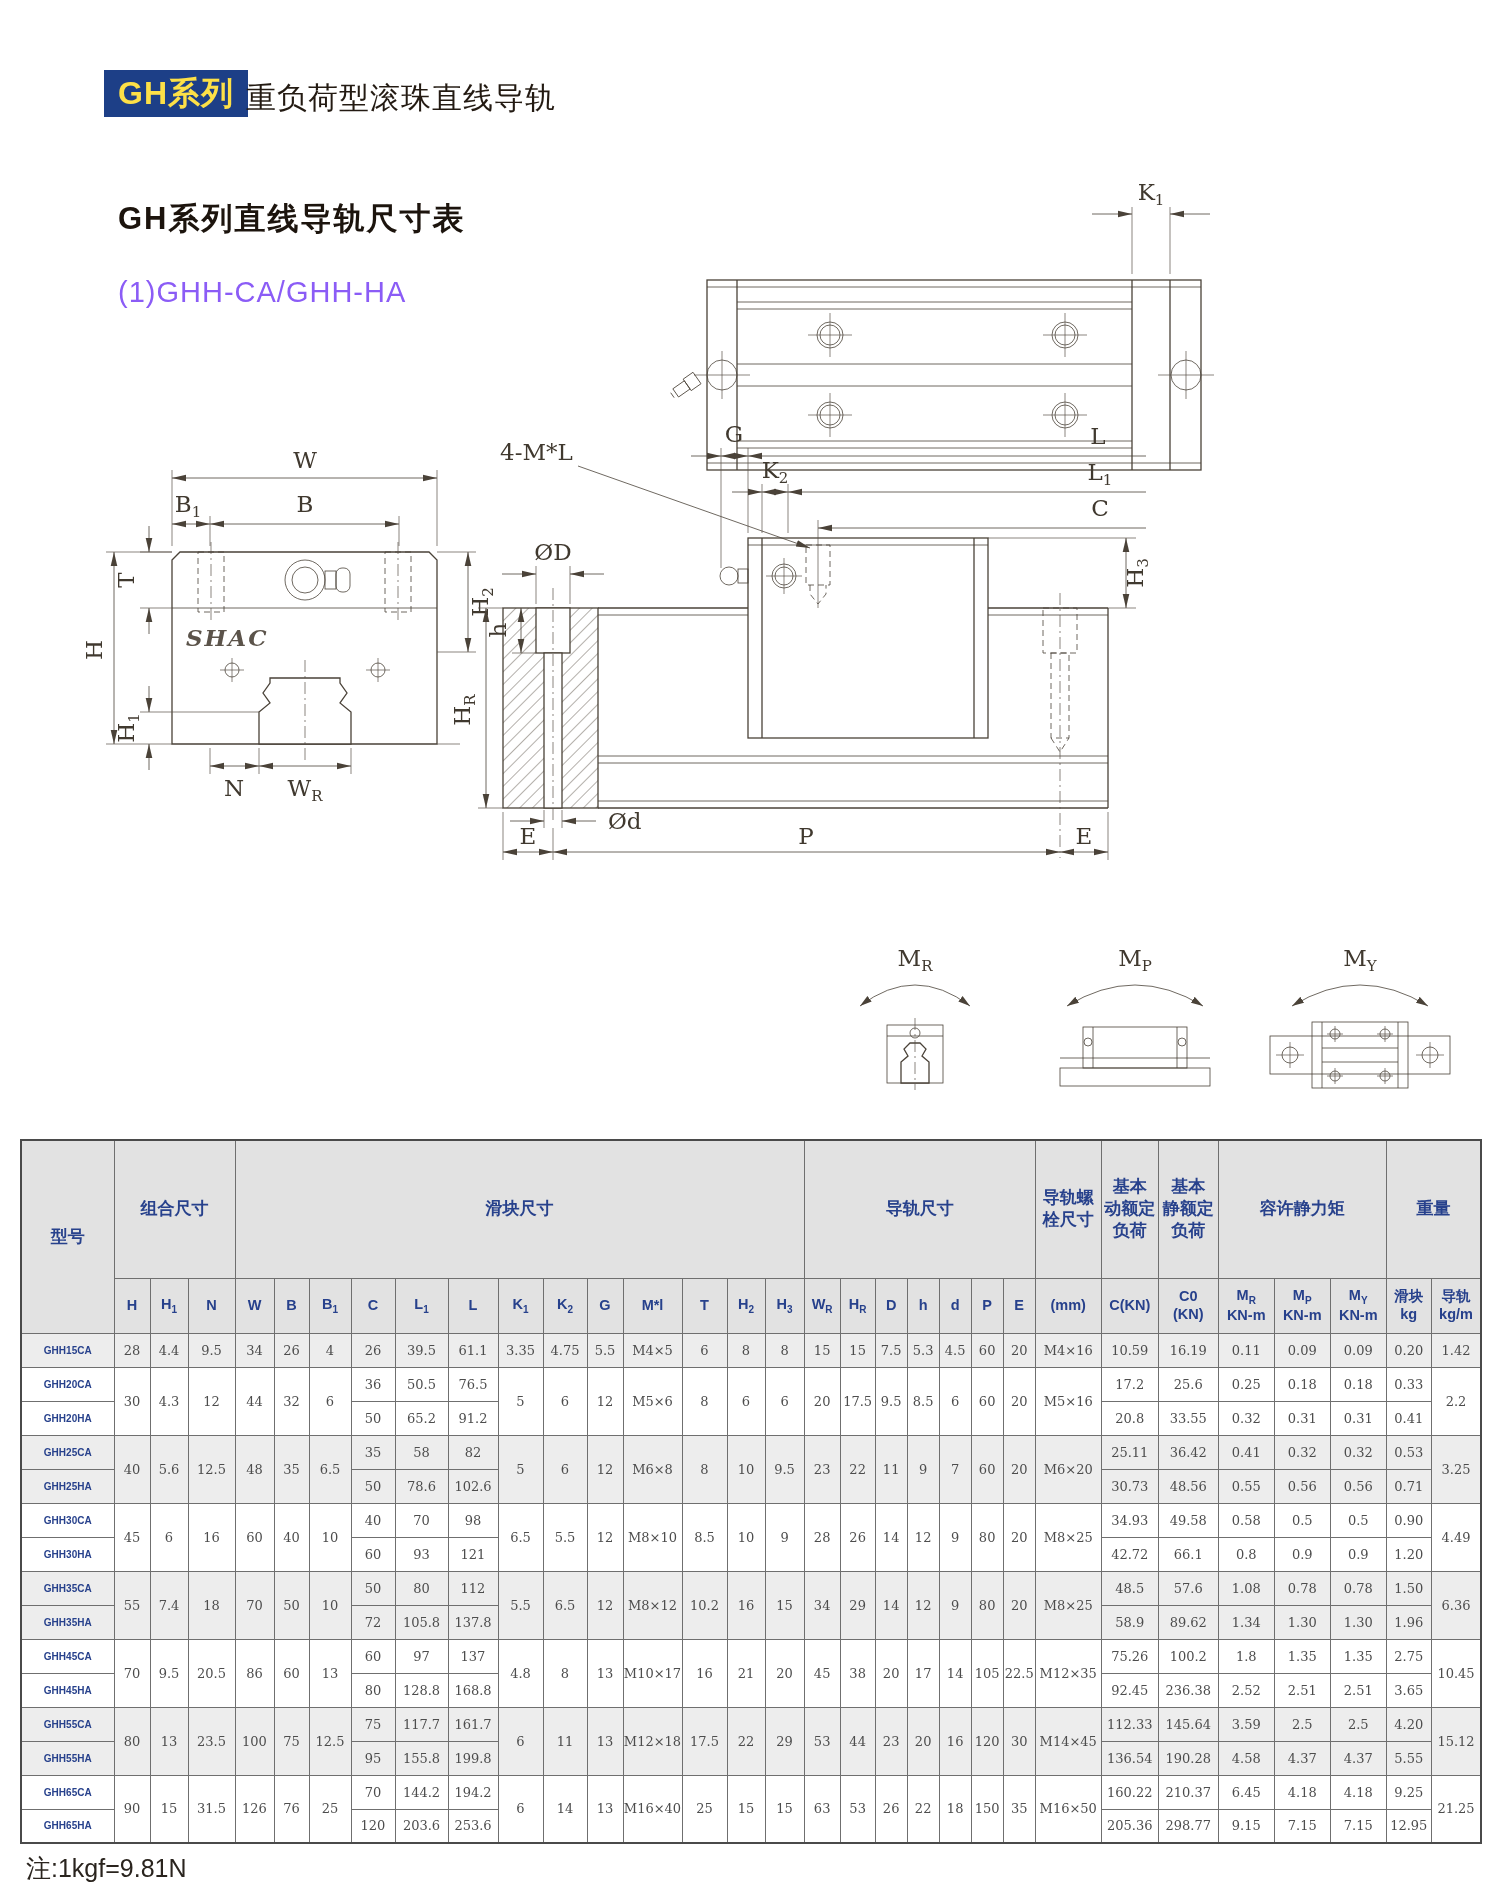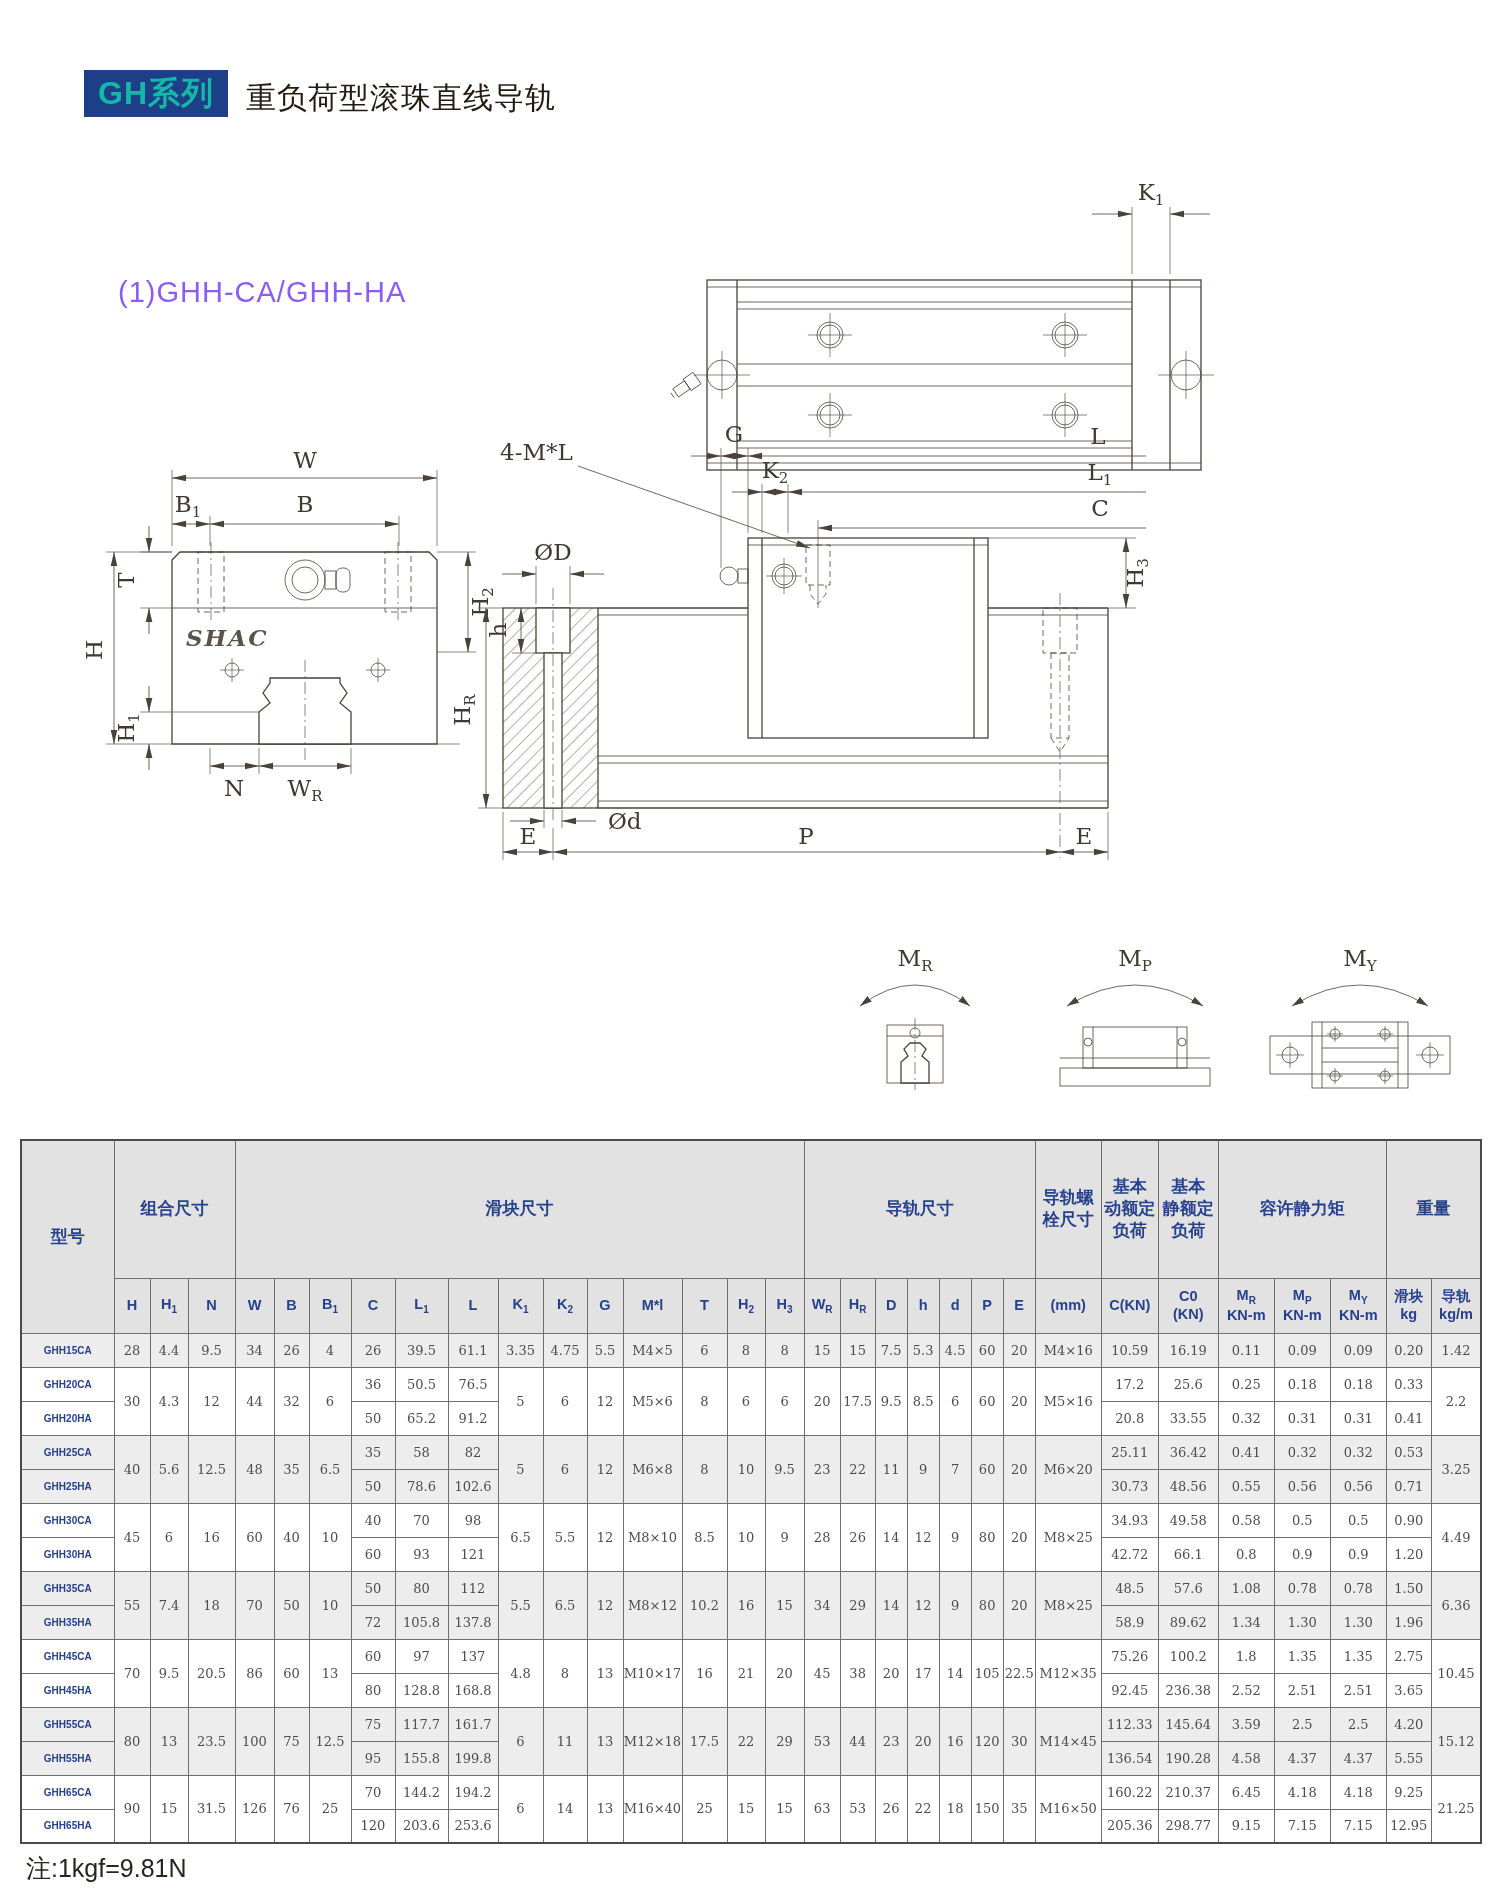--- a/index.html
+++ b/index.html
@@ -1,20 +1,20 @@
 <!DOCTYPE html>
 <html><head>
 <meta charset="utf-8">
 <style>
   html,body{margin:0;padding:0;background:#fff;}
   body{width:1498px;height:1903px;position:relative;font-family:"Liberation Sans",sans-serif;}
   .page{position:absolute;inset:0;background:#ffffff;overflow:hidden;}
 
-  .series-badge{position:absolute;left:84px;top:70px;width:144px;height:47px;background:#1d3f87;
-    color:#14b8a6;font-size:32px;font-weight:bold;text-align:center;line-height:47px;letter-spacing:1px;}
+  .series-badge{position:absolute;left:104px;top:70px;width:144px;height:47px;background:#1d3f87;
+    color:#fde047;font-size:32px;font-weight:bold;text-align:center;line-height:47px;letter-spacing:1px;}
   .series-subtitle{position:absolute;left:246px;top:78px;font-size:30px;color:#231a12;letter-spacing:1px;text-align:right;}
   .section-title{position:absolute;left:118px;top:198px;font-size:31px;font-weight:bold;color:#1c140d;letter-spacing:2px;}
   .variant-heading{position:absolute;left:118px;top:276px;font-size:29px;color:#8b5cf6;letter-spacing:1px;}
   .footnote{position:absolute;left:26px;top:1852px;font-size:25px;color:#2a241e;}
 
   svg{position:absolute;overflow:visible;}
   svg line,svg path,svg rect,svg circle,svg polyline,svg polygon{vector-effect:none;}
   .stk{stroke:#4a4238;stroke-width:1.3;fill:none;}
   .stk2{stroke:#4a4238;stroke-width:0.8;fill:none;}
   .thin{stroke:#5a5248;stroke-width:0.7;fill:none;}
@@ -40,20 +40,21 @@
   td.model{font-size:10px;font-weight:bold;color:#27418c;}
   td.shade{background:#ededed;}
 </style>
 </head>
 <body>
 
 <div class="page">
 
   <div class="series-badge">GH系列</div>
   <div class="series-subtitle">重负荷型滚珠直线导轨</div>
+  <div class="section-title">GH系列直线导轨尺寸表</div>
   <div class="variant-heading">(1)GHH-CA/GHH-HA</div>
 
   <svg style="left:645px;top:152px;" width="578" height="335" viewBox="0 0 578 335">
     <defs>
       <marker id="mt" orient="auto-start-reverse" markerUnits="userSpaceOnUse" markerWidth="15" markerHeight="10" refX="14" refY="5" viewBox="0 0 15 10">
         <path d="M14,5 L0,1.7 L0,8.3 Z" fill="#4a4238"></path>
       </marker>
     </defs>
     <g>
       <rect class="stk" x="62" y="128" width="494" height="190"></rect>

